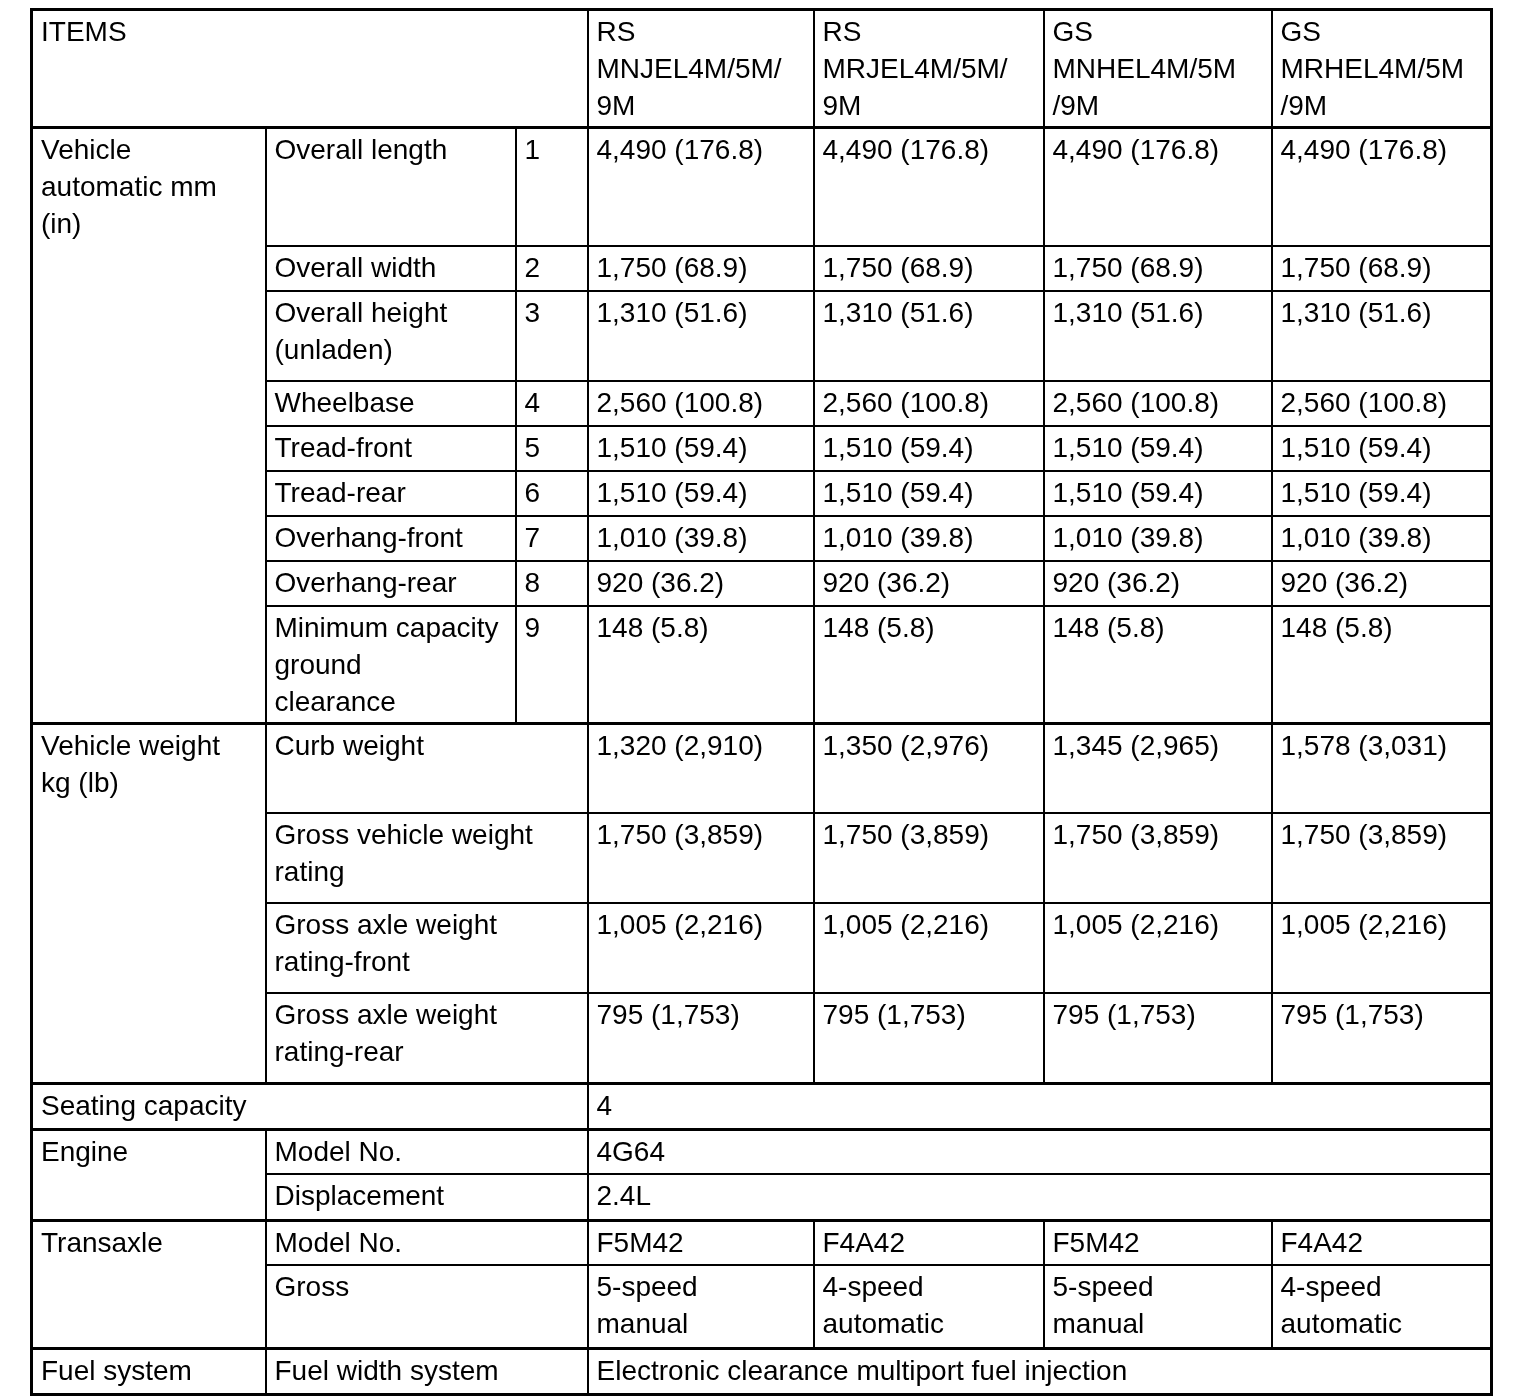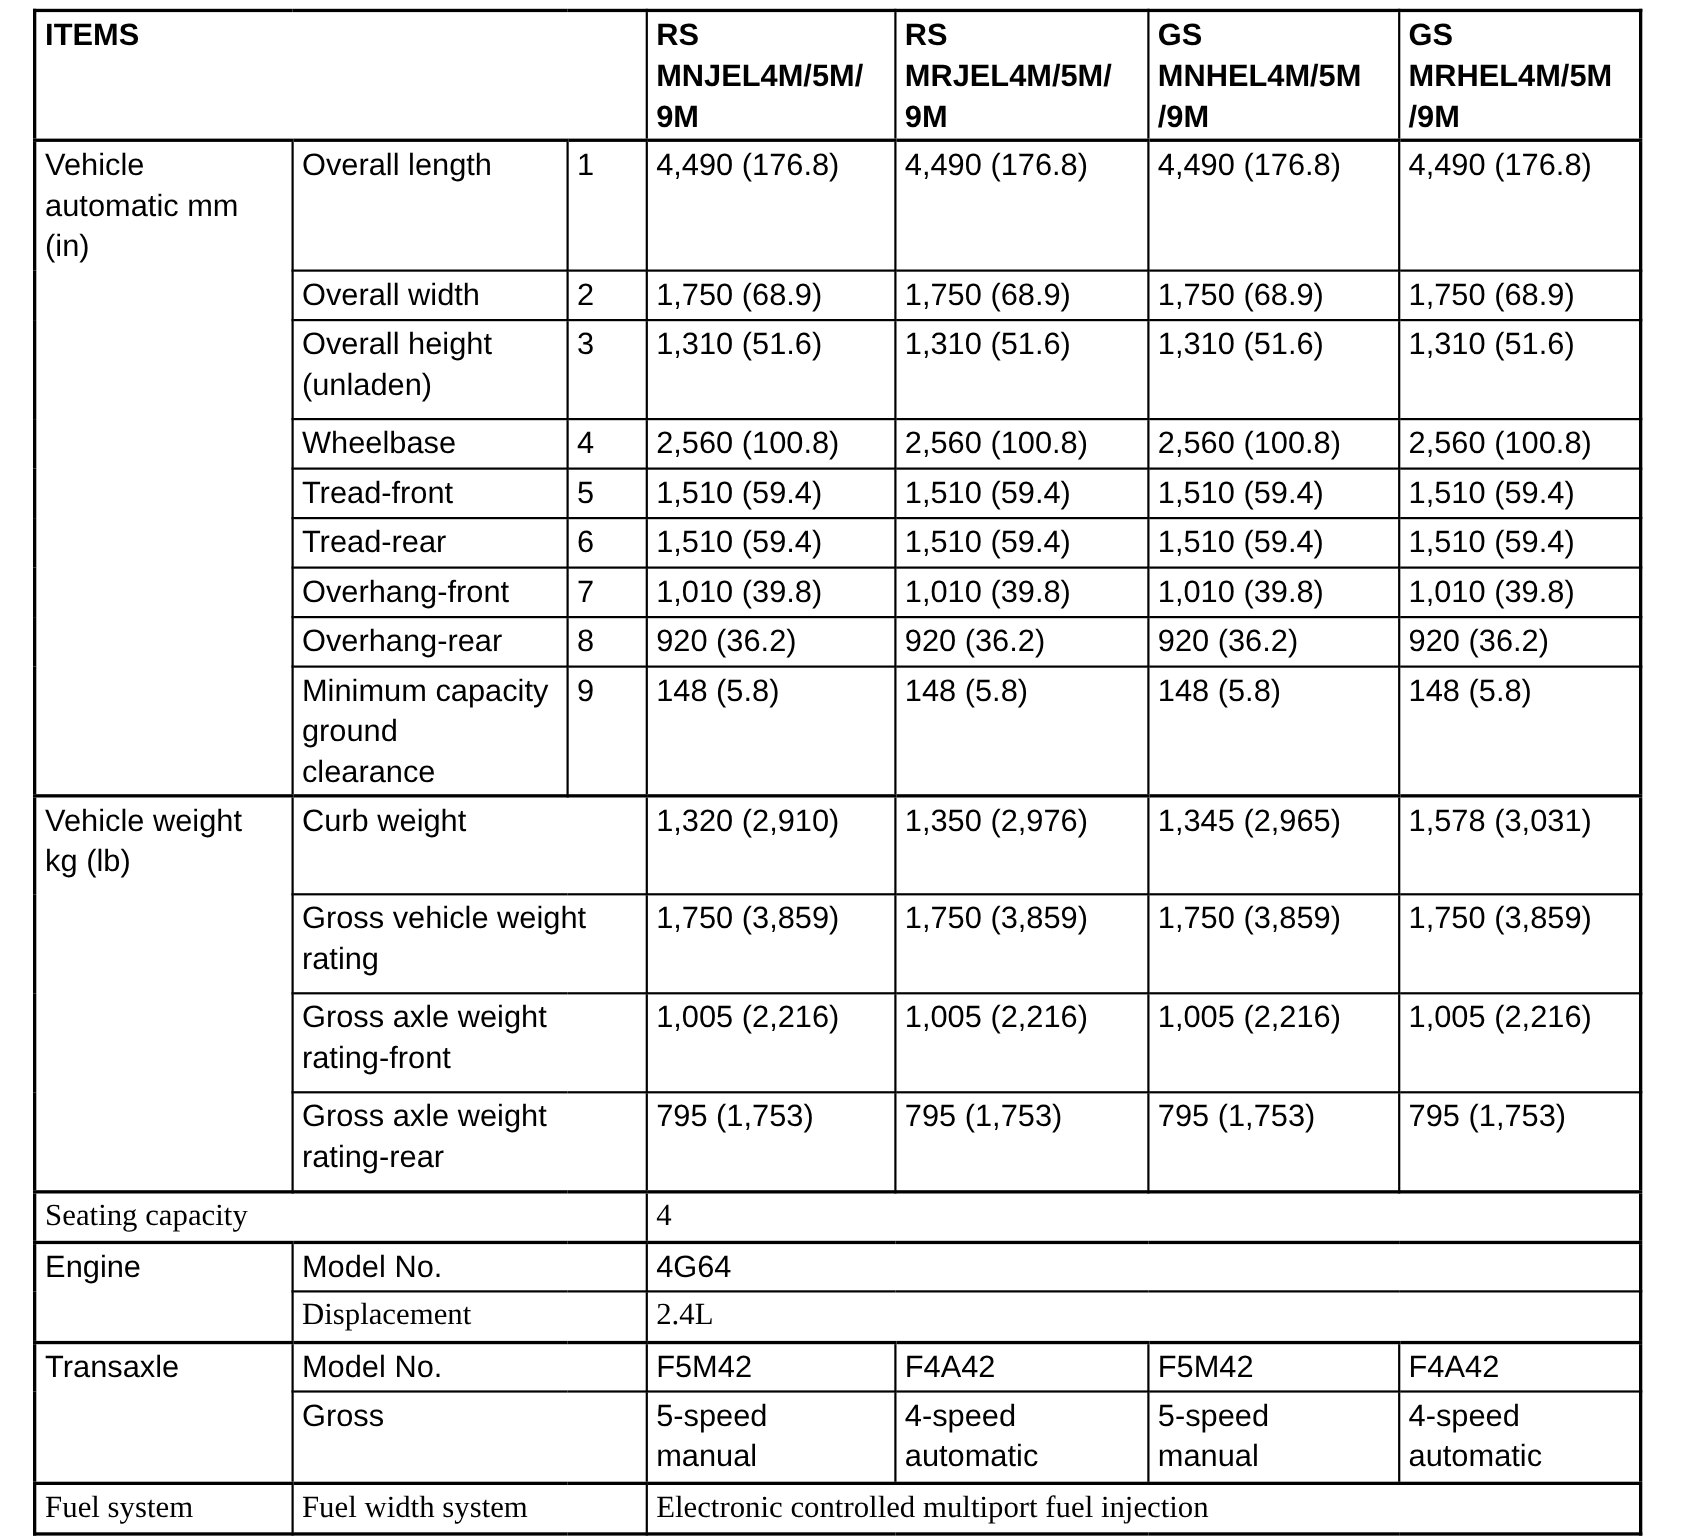--- a/index.html
+++ b/index.html
@@ -28,31 +28,31 @@
     text-align: left;
     padding: 2px 8px;
     font-size: 28px;
     line-height: 37px;
     color: #000000;
     white-space: pre-line;
     overflow: hidden;
     font-weight: normal;
   }
   tr.hdr td {
-    font-weight: bold;
+    font-weight: normal;
   }
   
   tr.sec td { border-top-width: 3px; }
   
   tr.rh-a { height: 118px; }
   tr.rh-b { height: 45px; margin-top: 36px;  }
   tr.rh-c { height: 90px;  }
   tr.rh-d { height: 112px; }
   tr.rh-e { height: 90px;  }
-  tr.rh-f { height: 46px; font-family: Liberation Serif, serif;  }
+  tr.rh-f { height: 46px;  }
   tr.rh-g { height: 83px;  }
 </style>
 </head>
 <body>
 
 <div class="page">
   <table class="spec">
     <colgroup>
       <col style="width:234px">
       <col style="width:250px">
@@ -224,17 +224,17 @@
 automatic</td>
       <td>5-speed
 manual</td>
       <td>4-speed
 automatic</td>
     </tr>
 
     <tr class="sec rh-f">
       <td>Fuel system</td>
       <td colspan="2">Fuel width system</td>
-      <td colspan="4">Electronic controlled multiport fuel injection</td>
+      <td colspan="4">Electronic clearance multiport fuel injection</td>
     </tr>
   </tbody>
     </table>
 </div>
 
 </body></html>

